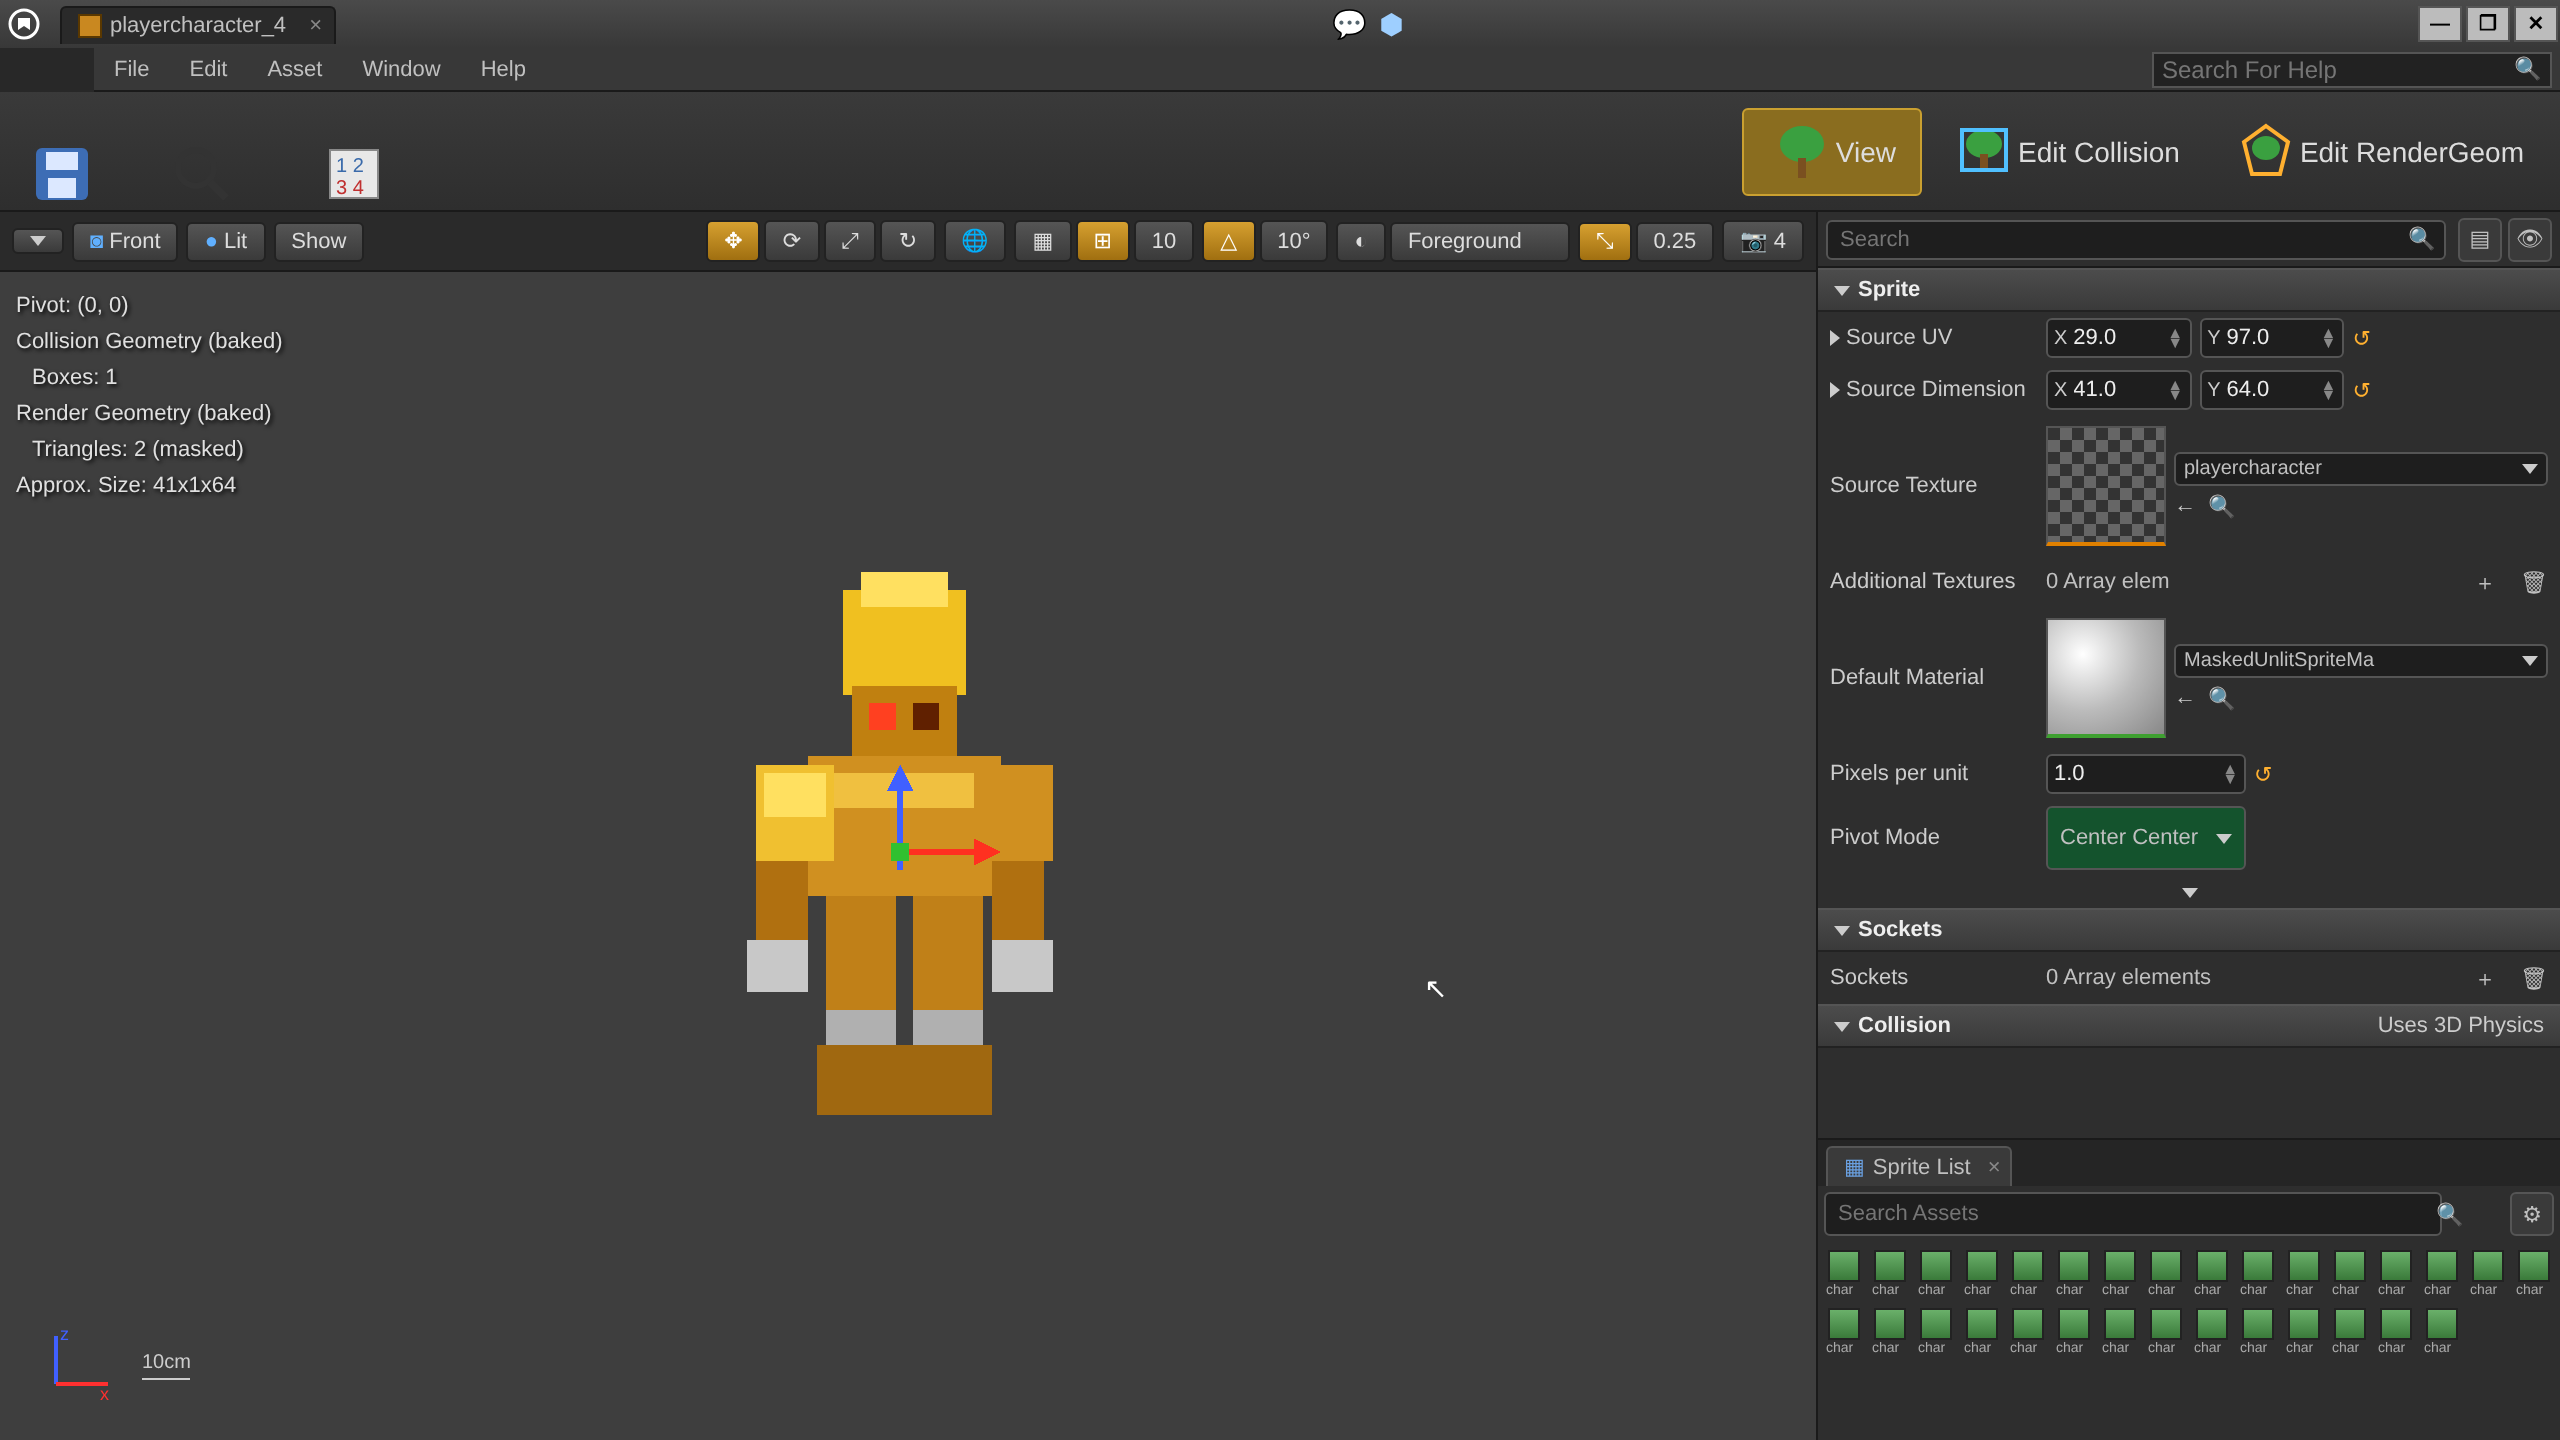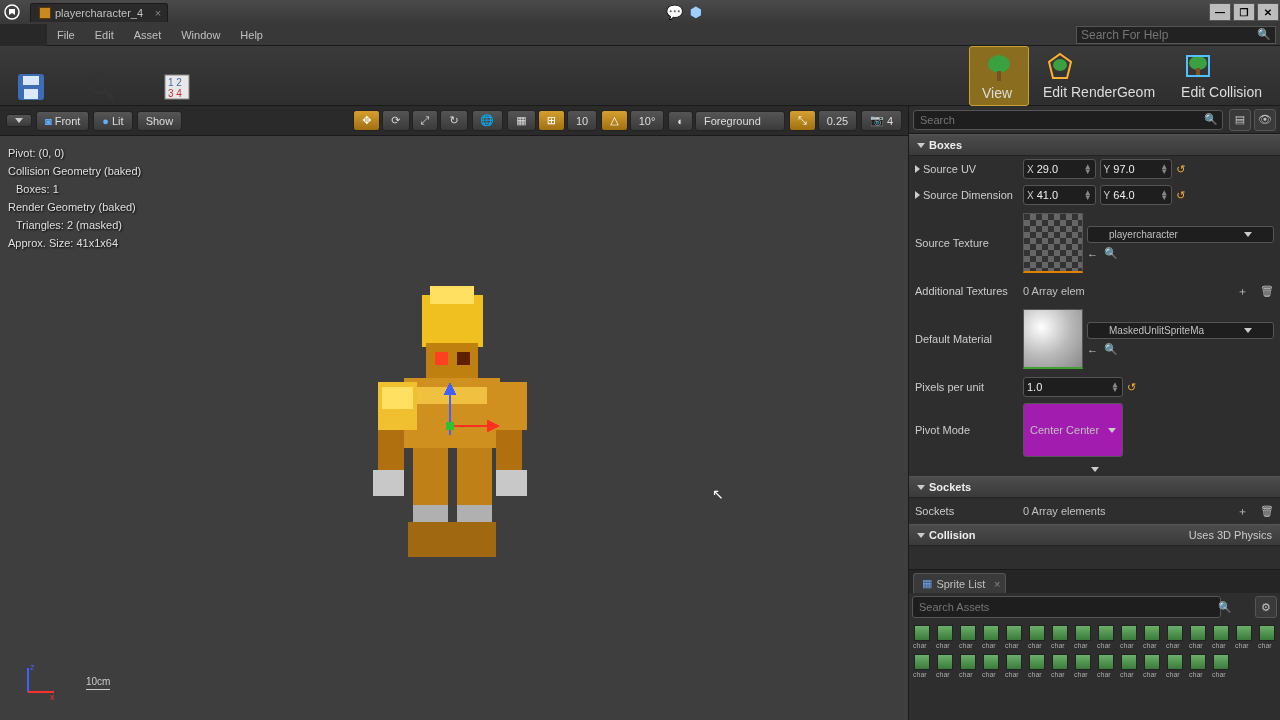--- a/index.html
+++ b/index.html
@@ -15,56 +15,56 @@
 .sys-icons span{ color:#9ecfff; font-size:14px;}
 .menubar { height:22px; background:#383838; display:flex; align-items:center; border-bottom:1px solid #1a1a1a;margin-left:47px;}
 .menubar-item { padding:3px 10px; cursor:pointer;}
 .search-help { margin-left:auto; background:#222; border:1px solid #555; width:200px; height:18px; display:flex; align-items:center; padding:0 4px; margin-right:4px;}
 .search-help input { background:transparent; border:none; color:#aaa; width:100%; outline:none; font-size:12px;}
 .toolbar { height:60px; background:linear-gradient(#3a3a3a,#2e2e2e); display:flex; align-items:center; padding:0 6px; border-bottom:1px solid #1a1a1a;}
 .tool-btn { display:flex; flex-direction:column; align-items:center; justify-content:center; padding:4px 10px; cursor:pointer; border-radius:3px; gap:2px; min-width:50px;}
 .tool-icon { width:34px; height:34px; display:flex; align-items:center; margin-top:40px;}
 .tool-label { font-size:14px; color:#ddd;}
 .mode-tabs { margin-left:auto; display:flex; gap:2px;}
-.mode-tab { display:flex; flex-direction:column; padding:4px 12px; cursor:pointer; border-radius:3px;}
+.mode-tab { display:flex; flex-direction:row; align-items:center; padding:4px 12px; cursor:pointer; border-radius:3px;}
 .mode-tab.active { background:#8a6d1f; border:1px solid #caa030;}
 .mode-icon { width:34px; height:34px;}
 .main { display:flex; height:614px;}
 .viewport-area { width:908px; display:flex; flex-direction:column;}
 .vp-toolbar { height:30px; background:#2a2a2a; display:flex; align-items:center; padding:0 6px; gap:4px; border-bottom:1px solid #1a1a1a;}
 .vp-btn { background:linear-gradient(#555,#3a3a3a); border:1px solid #222; border-radius:3px; padding:3px 8px; color:#ddd; font-size:11px; cursor:pointer; display:flex; align-items:center; gap:3px;}
 .vp-btn.active { background:linear-gradient(#d6a030,#a06f10); color:#fff;}
 .vpgrp { display:flex; gap:2px;}
 .viewport { flex:1; background:#3e3e3e; position:relative;}
 .vp-info { position:absolute; top:8px; left:8px; color:#e0e0e0; font-size:11px; line-height:18px; text-shadow:1px 1px 2px #000;}
 .sprite-display { position:absolute; left:360px; top:150px; width:180px; height:280px;}
 .axis-gizmo { position:absolute; bottom:20px; left:20px; width:40px; height:40px;}
-.scale-bar { position:absolute; bottom:30px; left:86px; font-size:10px; color:#ccc; border-bottom:1px solid #ccc; padding-bottom:2px;}
+.scale-bar { position:absolute; bottom:30px; left:71px; font-size:10px; color:#ccc; border-bottom:1px solid #ccc; padding-bottom:2px;}
 .cursor-arrow { position:absolute; left:712px; top:350px; font-size:14px; color:#fff;}
 .right-panel { width:372px; background:#2e2e2e; display:flex; flex-direction:column; border-left:1px solid #1a1a1a;}
 .details-search { height:28px; display:flex; align-items:center; padding:2px 4px; gap:3px; border-bottom:1px solid #1a1a1a;}
 .details-search input { flex:1; background:#1e1e1e; border:1px solid #555; border-radius:3px; padding:3px 6px; color:#aaa; outline:none; font-size:11px;}
 .det-icon-btn { width:22px; height:22px; background:#3a3a3a; border:1px solid #555; border-radius:3px; display:flex; align-items:center; justify-content:center; cursor:pointer;}
 .category { background:linear-gradient(#4c4c4c,#3a3a3a); padding:4px 8px; font-weight:bold; color:#eee; display:flex; align-items:center; gap:4px; border-top:1px solid #555; border-bottom:1px solid #222;}
 .category .right-txt { margin-left:auto; font-weight:normal; color:#ccc;}
 .prop-row { display:flex; align-items:center; padding:3px 6px; min-height:26px;}
 .prop-label { width:108px; color:#ccc; display:flex; align-items:center; gap:3px;}
 .prop-value { flex:1; display:flex; align-items:center; gap:4px;}
 .num-field { display:flex; align-items:center; background:#1e1e1e; border:1px solid #555; border-radius:3px; height:20px; padding:0 3px; gap:3px;}
 .num-field .axis { color:#ccc; font-size:10px;}
 .num-field input { background:transparent; border:none; color:#eee; width:44px; outline:none; font-size:11px; text-align:left;}
 .num-field .spin { color:#888; font-size:8px; display:flex; flex-direction:column; line-height:5px; margin-left:auto;}
 .reset-arrow { color:#ffb030; font-size:11px; cursor:pointer;}
 .thumb { width:60px; height:60px; background:repeating-conic-gradient(#666 0 25%,#333 0 50%) 0 0/12px 12px; border:1px solid #555; border-bottom:2px solid #e08000;}
 .thumb.mat { background:radial-gradient(circle at 30% 30%, #fff,#bbb 50%,#888); border-bottom:2px solid #3ea030;}
 .asset-ref { flex:1; display:flex; flex-direction:column; gap:4px;}
-.asset-dd { background:#1e1e1e; border:1px solid #555; border-radius:3px; padding:2px 21px; display:flex; align-items:center; justify-content:space-between; font-size:10px;}
+.asset-dd { background:#1e1e1e; border:1px solid #555; border-radius:3px; padding:2px 4px; display:flex; align-items:center; justify-content:space-between; font-size:10px;}
 .mini-btns { display:flex; gap:6px;}
 .mini-btns span { cursor:pointer; color:#ccc;}
-.select-field { background:#a21caf; border:1px solid #555; border-radius:3px; padding:20px 6px; display:flex; align-items:center; justify-content:space-between; width:100px;}
+.select-field { background:#14532d; border:1px solid #555; border-radius:3px; padding:9px 6px; display:flex; align-items:center; justify-content:space-between; width:100px;}
 .expand-more { text-align:center; padding:2px; color:#aaa;}
 .sprite-list-panel { flex:1; display:flex; flex-direction:column; border-top:1px solid #1a1a1a; min-height:140px;}
 .sl-tab-row { display:flex; background:#252525; padding-top:3px;}
 .sl-tab { background:#3a3a3a; padding:3px 20px 3px 8px; border-radius:3px 3px 0 0; display:flex; align-items:center; gap:4px; margin-left:4px; position:relative; border:1px solid #555; border-bottom:none;}
 .sl-tab-close { position:absolute; right:5px; color:#888;}
 .sl-search { padding:3px; display:flex; gap:17px;}
 .sl-search input { flex:1; background:#1e1e1e; border:1px solid #555; border-radius:3px; padding:3px 6px; color:#aaa; outline:none; font-size:11px;}
 .sl-grid { flex:1; padding:4px; display:flex; flex-wrap:wrap; gap:5px; align-content:flex-start; overflow:hidden;}
 .sl-item { width:18px; display:flex; flex-direction:column; align-items:center; gap:1px;}
 .sl-thumb { width:16px; height:16px; background:linear-gradient(#6ab06a,#3a7a3a); border:1px solid #222;}
@@ -150,35 +150,35 @@
           <svg width="34" height="34">
             <ellipse cx="17" cy="13" rx="11" ry="9" fill="#3aa040"></ellipse>
             <rect x="15" y="20" width="4" height="10" fill="#7a5020"></rect>
           </svg>
         </div>
       <span class="tool-label">View</span>
     </div>
     <div class="mode-tab">
       <div class="mode-icon">
           <svg width="34" height="34">
-            <path d="M17 4 L28 12 L24 28 L10 28 L6 12 Z" fill="none" stroke="#ffb030" stroke-width="2"></path>
-            <ellipse cx="17" cy="15" rx="7" ry="6" fill="#3aa040"></ellipse>
-          </svg>
-        </div>
-      <span class="tool-label">Edit RenderGeom</span>
-    </div>
-    <div class="mode-tab">
-      <div class="mode-icon">
-          <svg width="34" height="34">
             <ellipse cx="17" cy="13" rx="9" ry="7" fill="#3aa040"></ellipse>
             <rect x="15" y="18" width="4" height="8" fill="#7a5020"></rect>
             <rect x="6" y="6" width="22" height="20" fill="none" stroke="#50c0ff" stroke-width="2"></rect>
           </svg>
         </div>
       <span class="tool-label">Edit Collision</span>
+    </div>
+    <div class="mode-tab">
+      <div class="mode-icon">
+          <svg width="34" height="34">
+            <path d="M17 4 L28 12 L24 28 L10 28 L6 12 Z" fill="none" stroke="#ffb030" stroke-width="2"></path>
+            <ellipse cx="17" cy="15" rx="7" ry="6" fill="#3aa040"></ellipse>
+          </svg>
+        </div>
+      <span class="tool-label">Edit RenderGeom</span>
     </div>
   </div>
 </div>
 
 <div class="main">
   <div class="viewport-area">
     <div class="vp-toolbar">
       <div class="vp-btn">
           <span class="tri"></span>
         </div>
@@ -289,21 +289,21 @@
     <div class="details-search">
       <input placeholder="Search" style="">
       <span style="margin-left:-22px;margin-right:8px;color:#888">🔍</span>
       <div class="det-icon-btn">▤</div>
       <div class="det-icon-btn">👁</div>
     </div>
 
     <div class="details-scroll">
     <div class="category">
           <span class="tri"></span>
-          <span>Boxes</span>
+          <span>Sprite</span>
         </div>
 
     <div class="prop-row">
       <div class="prop-label">
             <span class="tri tri-r"></span>
             <span>Source UV</span>
           </div>
       <div class="prop-value">
         <div class="num-field">
               <span class="axis">X</span>

